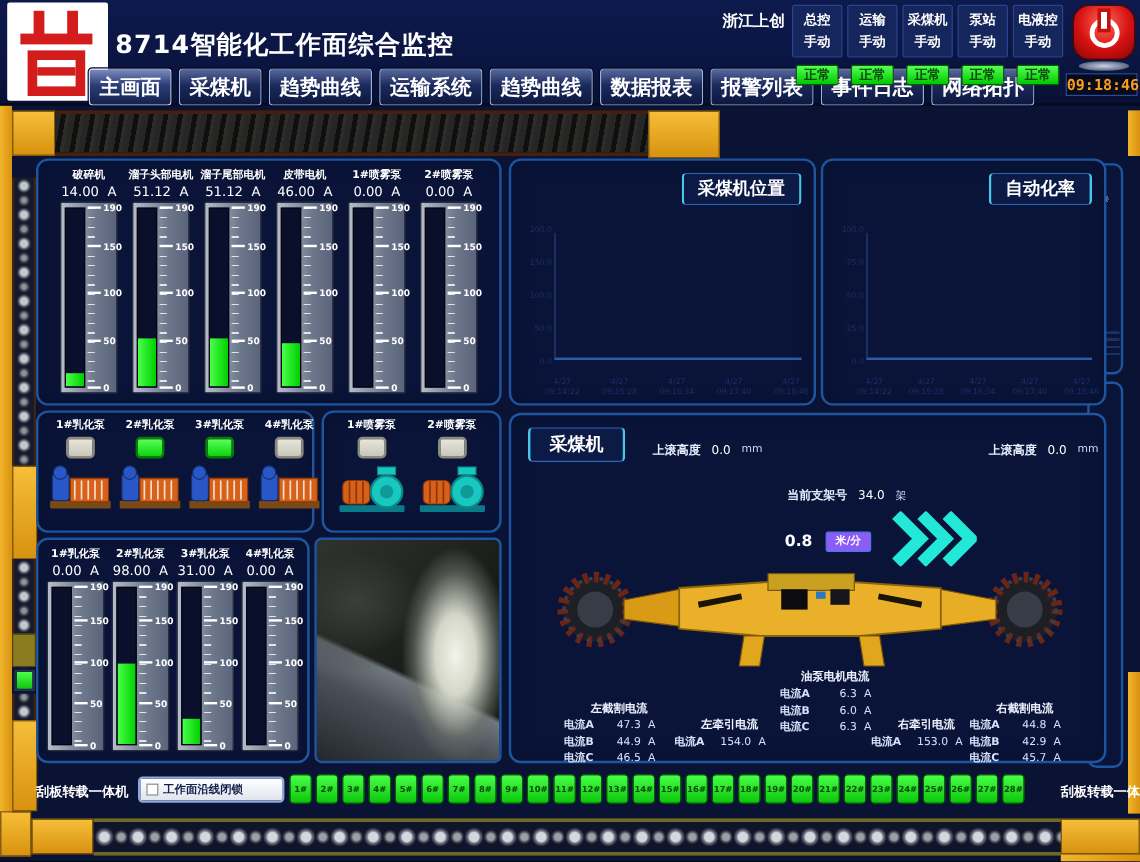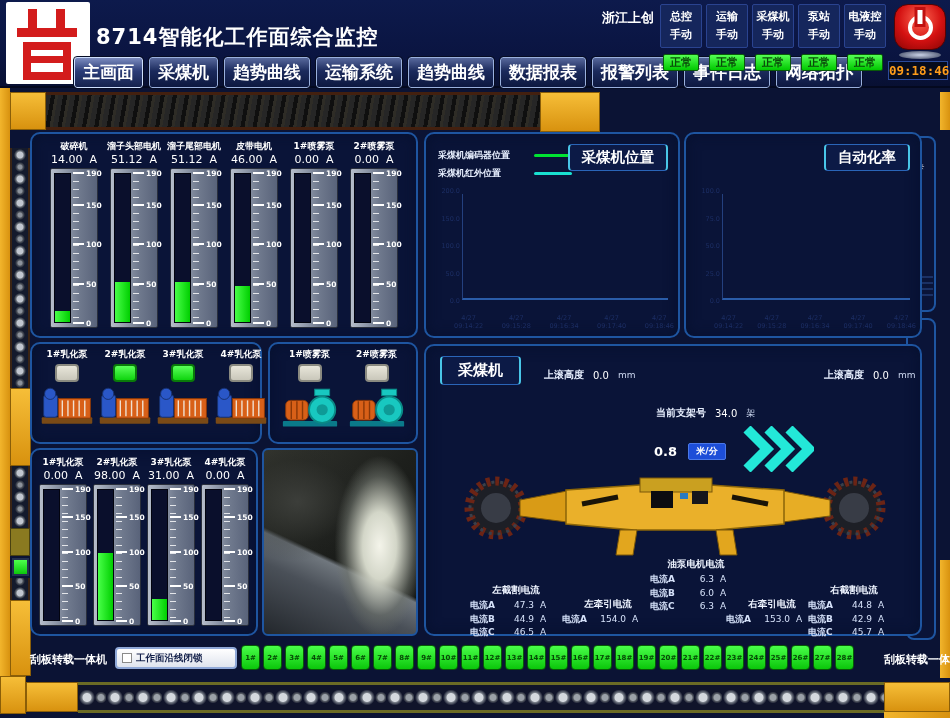--- a/index.html
+++ b/index.html
@@ -88,21 +88,21 @@
 .xlabels{position:absolute;left:28px;right:4px;bottom:6px;display:flex;justify-content:space-between}
 .xlabels>div{font-size:6.5px;color:#1c2e64;text-align:center;line-height:8px}
 
 
 .sh-title{position:absolute;left:14px;top:10px;padding:4px 16px;font-size:15px;font-weight:bold;color:#fff;border:1px solid #2a65b8;border-left:2px solid #49c6e8;border-right:2px solid #49c6e8;border-radius:4px;background:#0c1a46}
 .kv{position:absolute;display:flex;gap:9px;font-size:10px;align-items:center}
 .kv .k{font-weight:bold;color:#e8f0ff}
 .kv .v{color:#fff}
 .kv .u{color:#cdd8f0;font-size:9px}
 .speed-val{position:absolute;font-size:13px;font-weight:bold}
-.speed-badge{position:absolute;width:38px;height:17px;background:#1d4ed8;border:1px solid #4a78e8;border-radius:2px;color:#fff;font-size:9px;font-weight:bold;text-align:center;line-height:15px}
+.speed-badge{position:absolute;width:38px;height:17px;background:#8b5cf6;border:1px solid #4a78e8;border-radius:2px;color:#fff;font-size:9px;font-weight:bold;text-align:center;line-height:15px}
 .chevrons{position:absolute;width:72px;height:46px}
 #machine{position:absolute;left:28px;top:116px;width:442px;height:98px}
 #currents{position:absolute;left:0;top:212px;width:498px;height:78px}
 .cur-group{position:absolute;width:92px}
 .cur-title{font-size:9.5px;font-weight:bold;color:#eef4ff;text-align:center;margin-bottom:2px;white-space:nowrap}
 .cur-row{display:flex;font-size:9px;line-height:13.5px;color:#d6e2fa}
 .cur-row .cr-l{width:32px;font-weight:bold}
 .cur-row .cr-v{width:38px;text-align:right;padding-right:6px}
 .cur-row .cr-u{width:10px}
 
@@ -588,30 +588,20 @@
               </div>
             </div>
           </div>
         </div>
       </div>
   </div>
 
   <div id="video" style="left:262px;top:448px;width:156px;height:188px"></div>
 
   <div class="panel" id="chart0" style="left:424px;top:132px;width:256px;height:206px">
-    <div class="legend">
-        <div class="leg-row">
-          <span class="leg-label">采煤机编码器位置</span>
-          <span class="leg-line" style="background: rgb(0, 228, 50);"></span>
-        </div>
-        <div class="leg-row">
-          <span class="leg-label">采煤机红外位置</span>
-          <span class="leg-line" style="background: rgb(25, 224, 208);"></span>
-        </div>
-      </div>
     <div class="chart-title">采煤机位置</div>
     <div class="ylabels">
         <div>200.0</div>
         <div>150.0</div>
         <div>100.0</div>
         <div>50.0</div>
         <div>0.0</div>
       </div>
     <div class="plot"></div>
     <div class="xlabels">

